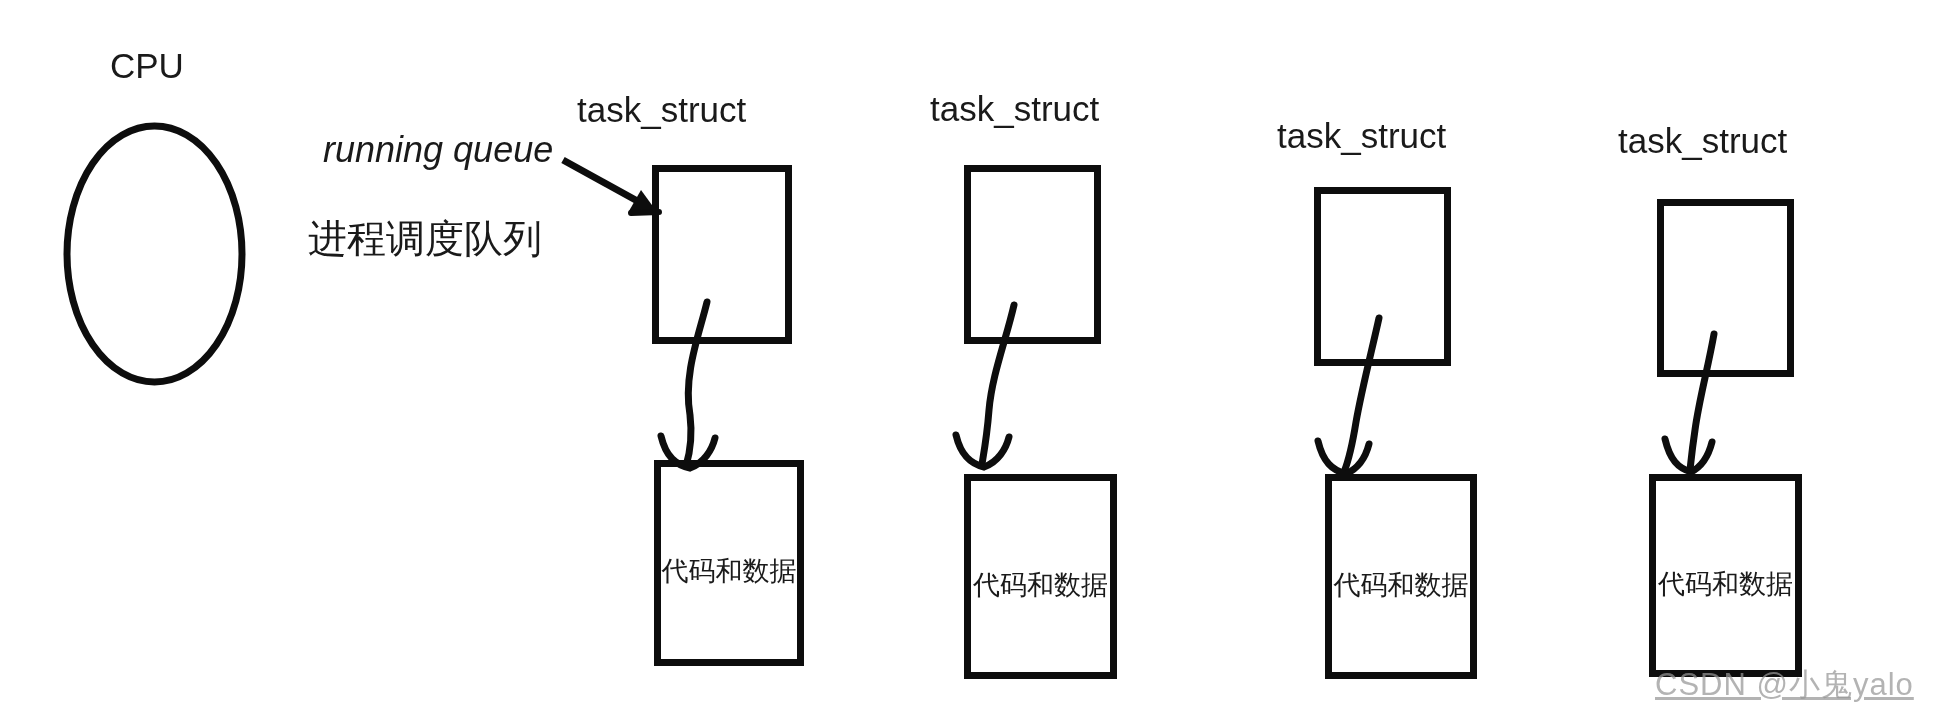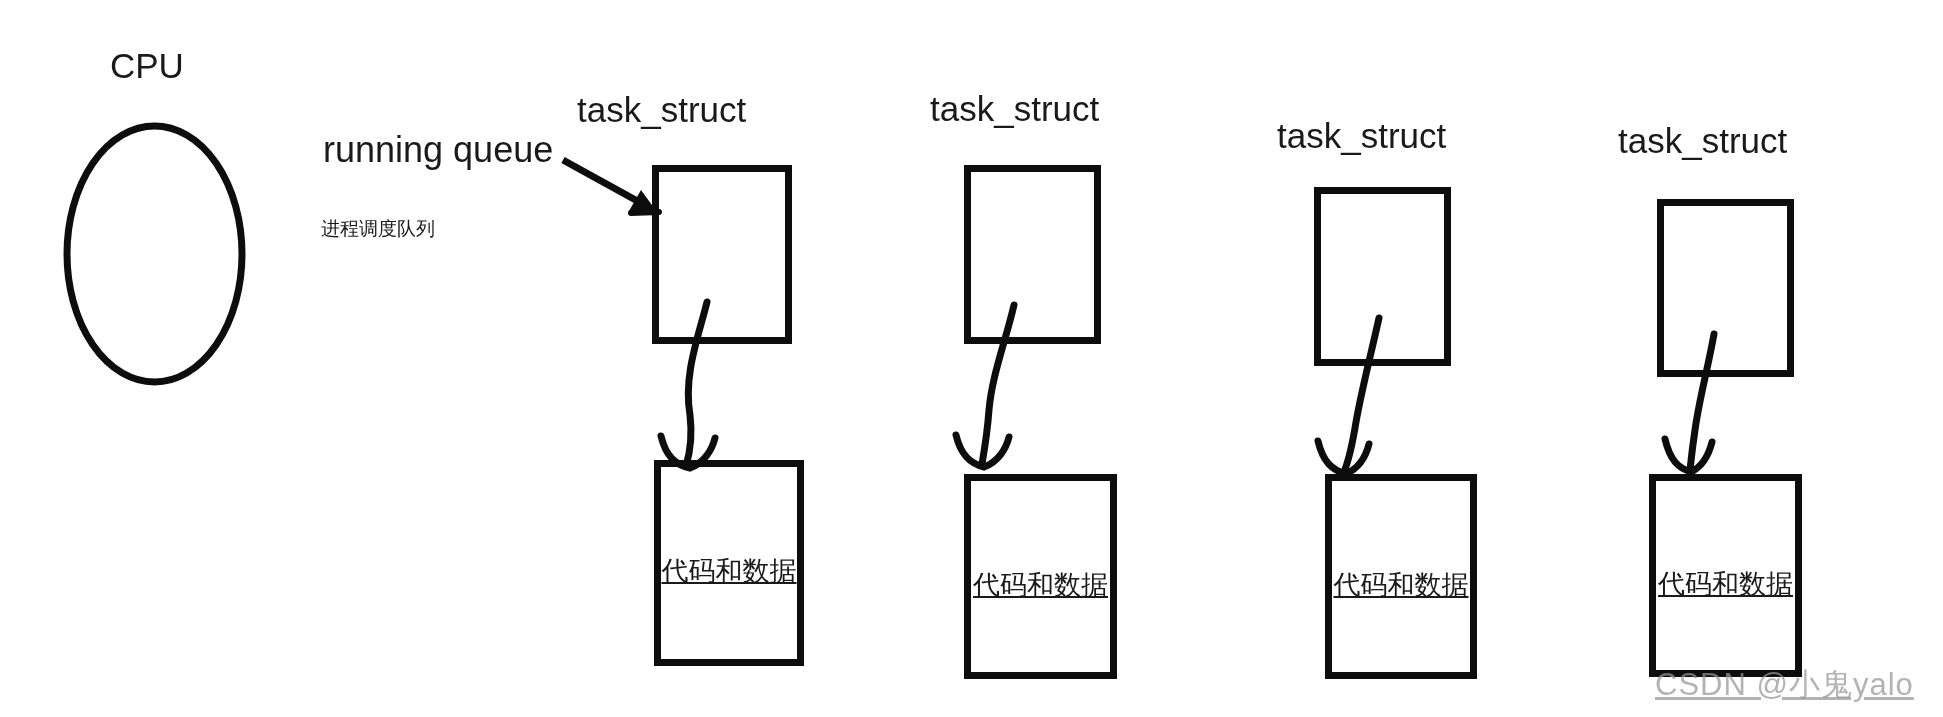--- a/index.html
+++ b/index.html
@@ -16,22 +16,22 @@
     font-family: "Liberation Sans", "DejaVu Sans", sans-serif;
     color: #1a1a1a;
   }
   .label {
     position: absolute;
     white-space: nowrap;
     line-height: 1;
     color: #1a1a1a;
   }
   .cpu-label        { left: 110px; top: 48px;  font-size: 35px; }
-  .rq-label         { left: 323px; top: 132px; font-size: 36px; }
-  .rq-sublabel      { left: 321px; top: 219px; font-size: 19px; }
+  .rq-label         { left: 323px; top: 132px; font-size: 36px; font-style: italic; }
+  .rq-sublabel      { left: 308px; top: 219px; font-size: 39px; }
   .ts-label         { font-size: 35px; }
   .ts-label-1 { left: 577px;  top: 92px;  }
   .ts-label-2 { left: 930px;  top: 91px;  }
   .ts-label-3 { left: 1277px; top: 118px; }
   .ts-label-4 { left: 1618px; top: 123px; }
 
   .box {
     position: absolute;
     border: 7px solid #0d0d0d;
     box-sizing: border-box;
@@ -39,21 +39,20 @@
   }
   .task-box-1 { left: 652px;  top: 165px; width: 140px; height: 179px; }
   .task-box-2 { left: 964px;  top: 165px; width: 137px; height: 179px; }
   .task-box-3 { left: 1314px; top: 187px; width: 137px; height: 179px; }
   .task-box-4 { left: 1657px; top: 199px; width: 137px; height: 178px; }
 
   .code-box {
     display: flex;
     align-items: center;
     justify-content: center;
-    text-decoration: underline;
   }
   .code-box-1 { left: 654px;  top: 460px; width: 150px; height: 206px; }
   .code-box-2 { left: 964px;  top: 474px; width: 153px; height: 205px; }
   .code-box-3 { left: 1325px; top: 474px; width: 152px; height: 205px; }
   .code-box-4 { left: 1649px; top: 474px; width: 153px; height: 203px; }
   .code-box .code-label {
     font-size: 27px;
     white-space: nowrap;
     transform: translateY(8px);
     color: #1a1a1a;

